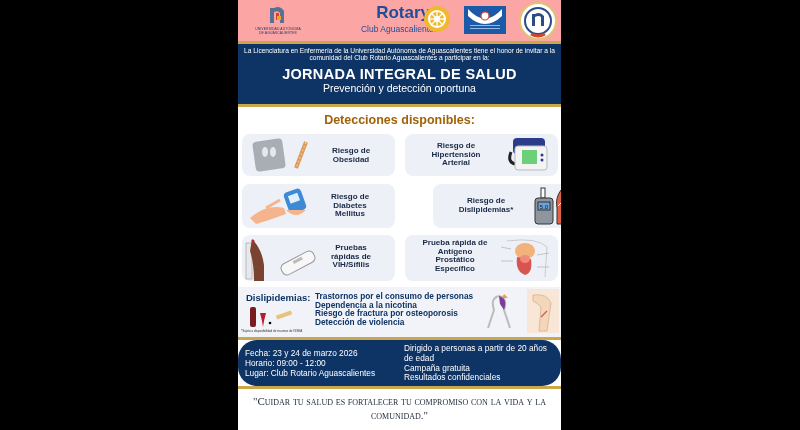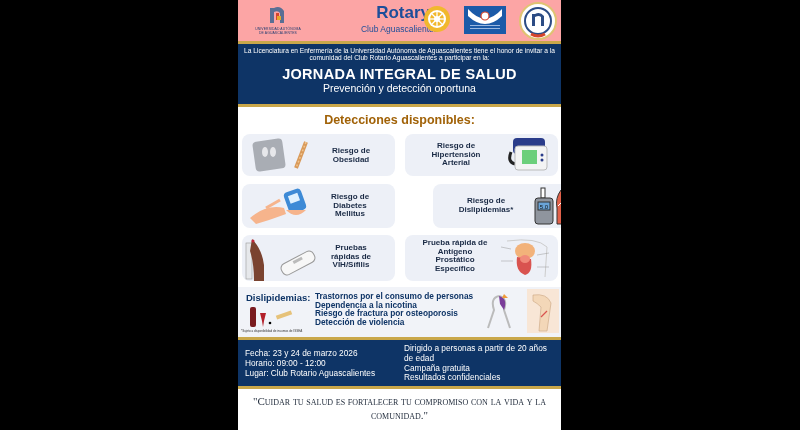--- a/index.html
+++ b/index.html
@@ -22,21 +22,21 @@
   .intro { font-size:6.6px; line-height:7.3px; margin-top:3px; padding:0 6px; }
   .jtitle { font-size:14.5px; font-weight:bold; letter-spacing:0.3px; margin-top:4px; }
   .jsub { font-size:10.5px; margin-top:0px; }
   .det-title { position:absolute; top:113px; left:0; width:323px; text-align:center; font-weight:bold; color:#a16207; font-size:12.5px; }
   .card { position:absolute; background:#edf0f7; border-radius:8px; }
   .card .lbl { position:absolute; font-weight:bold; color:#1a2a45; font-size:8px; line-height:8.5px; text-align:center; }
   .ques { position:absolute; left:0; top:287px; width:323px; height:50px; background:#f1f3f8; }
   .ques .qt { position:absolute; left:8px; top:5px; font-weight:bold; font-size:9.5px; color:#0e3466; }
   .ques .ql { position:absolute; left:77px; top:5px; font-weight:bold; font-size:8.3px; line-height:8.6px; color:#0e3466; }
   .ques .foot { position:absolute; left:3px; top:42px; font-size:3px; color:#333; }
-  .band2 { top:340px; height:46px; text-align:left; }
+  .band2 { top:340px; height:46px; text-align:left;border-radius:19px; }
   .band2 .l { position:absolute; left:7px; top:9px; font-size:8.3px; line-height:9.8px; }
   .band2 .r { position:absolute; left:166px; top:4px; font-size:8.3px; line-height:9.8px; width:150px; }
   .quote { position:absolute; left:0; top:394px; width:323px; text-align:center; font-family:"Liberation Serif", serif; font-variant:small-caps; color:#1f2a3a; font-size:11px; line-height:14px; }
   svg { display:block; }
 </style>
 </head>
 <body>
 
 <div class="poster">
 

